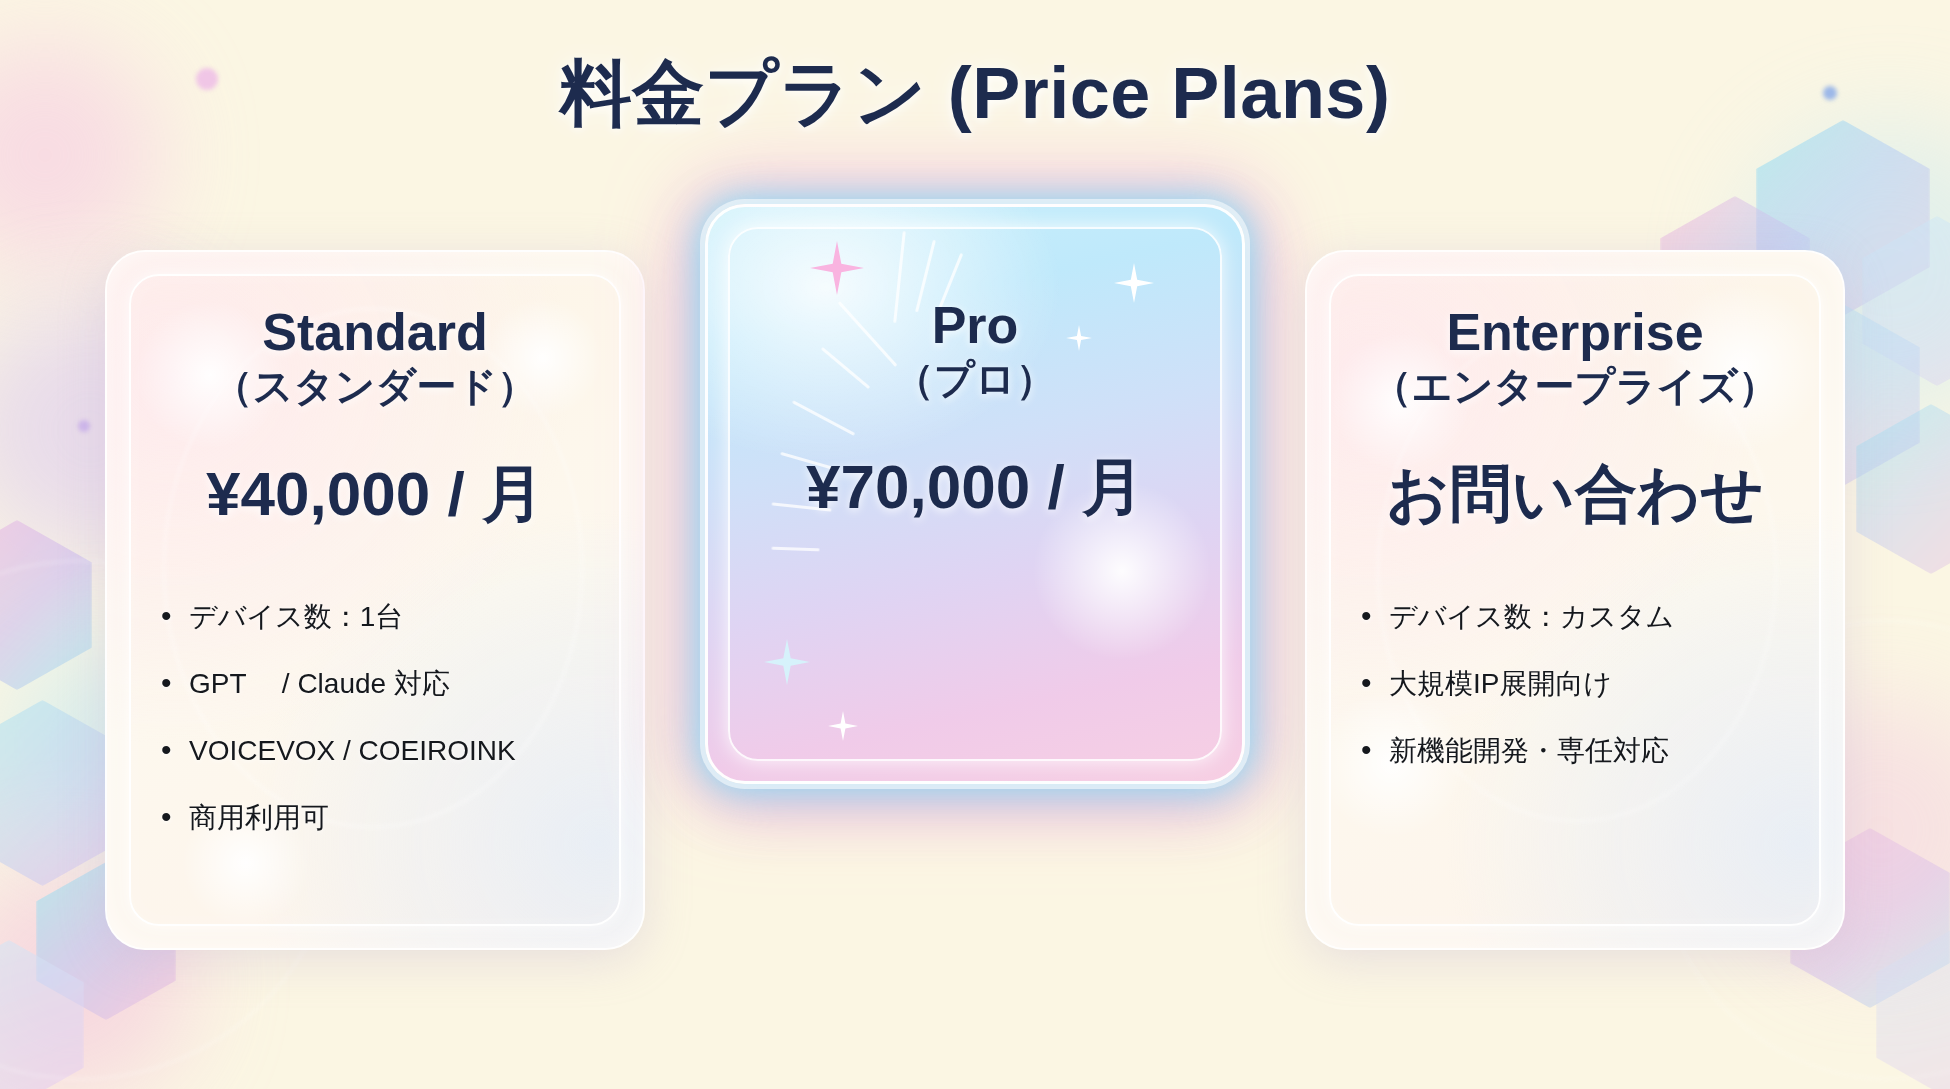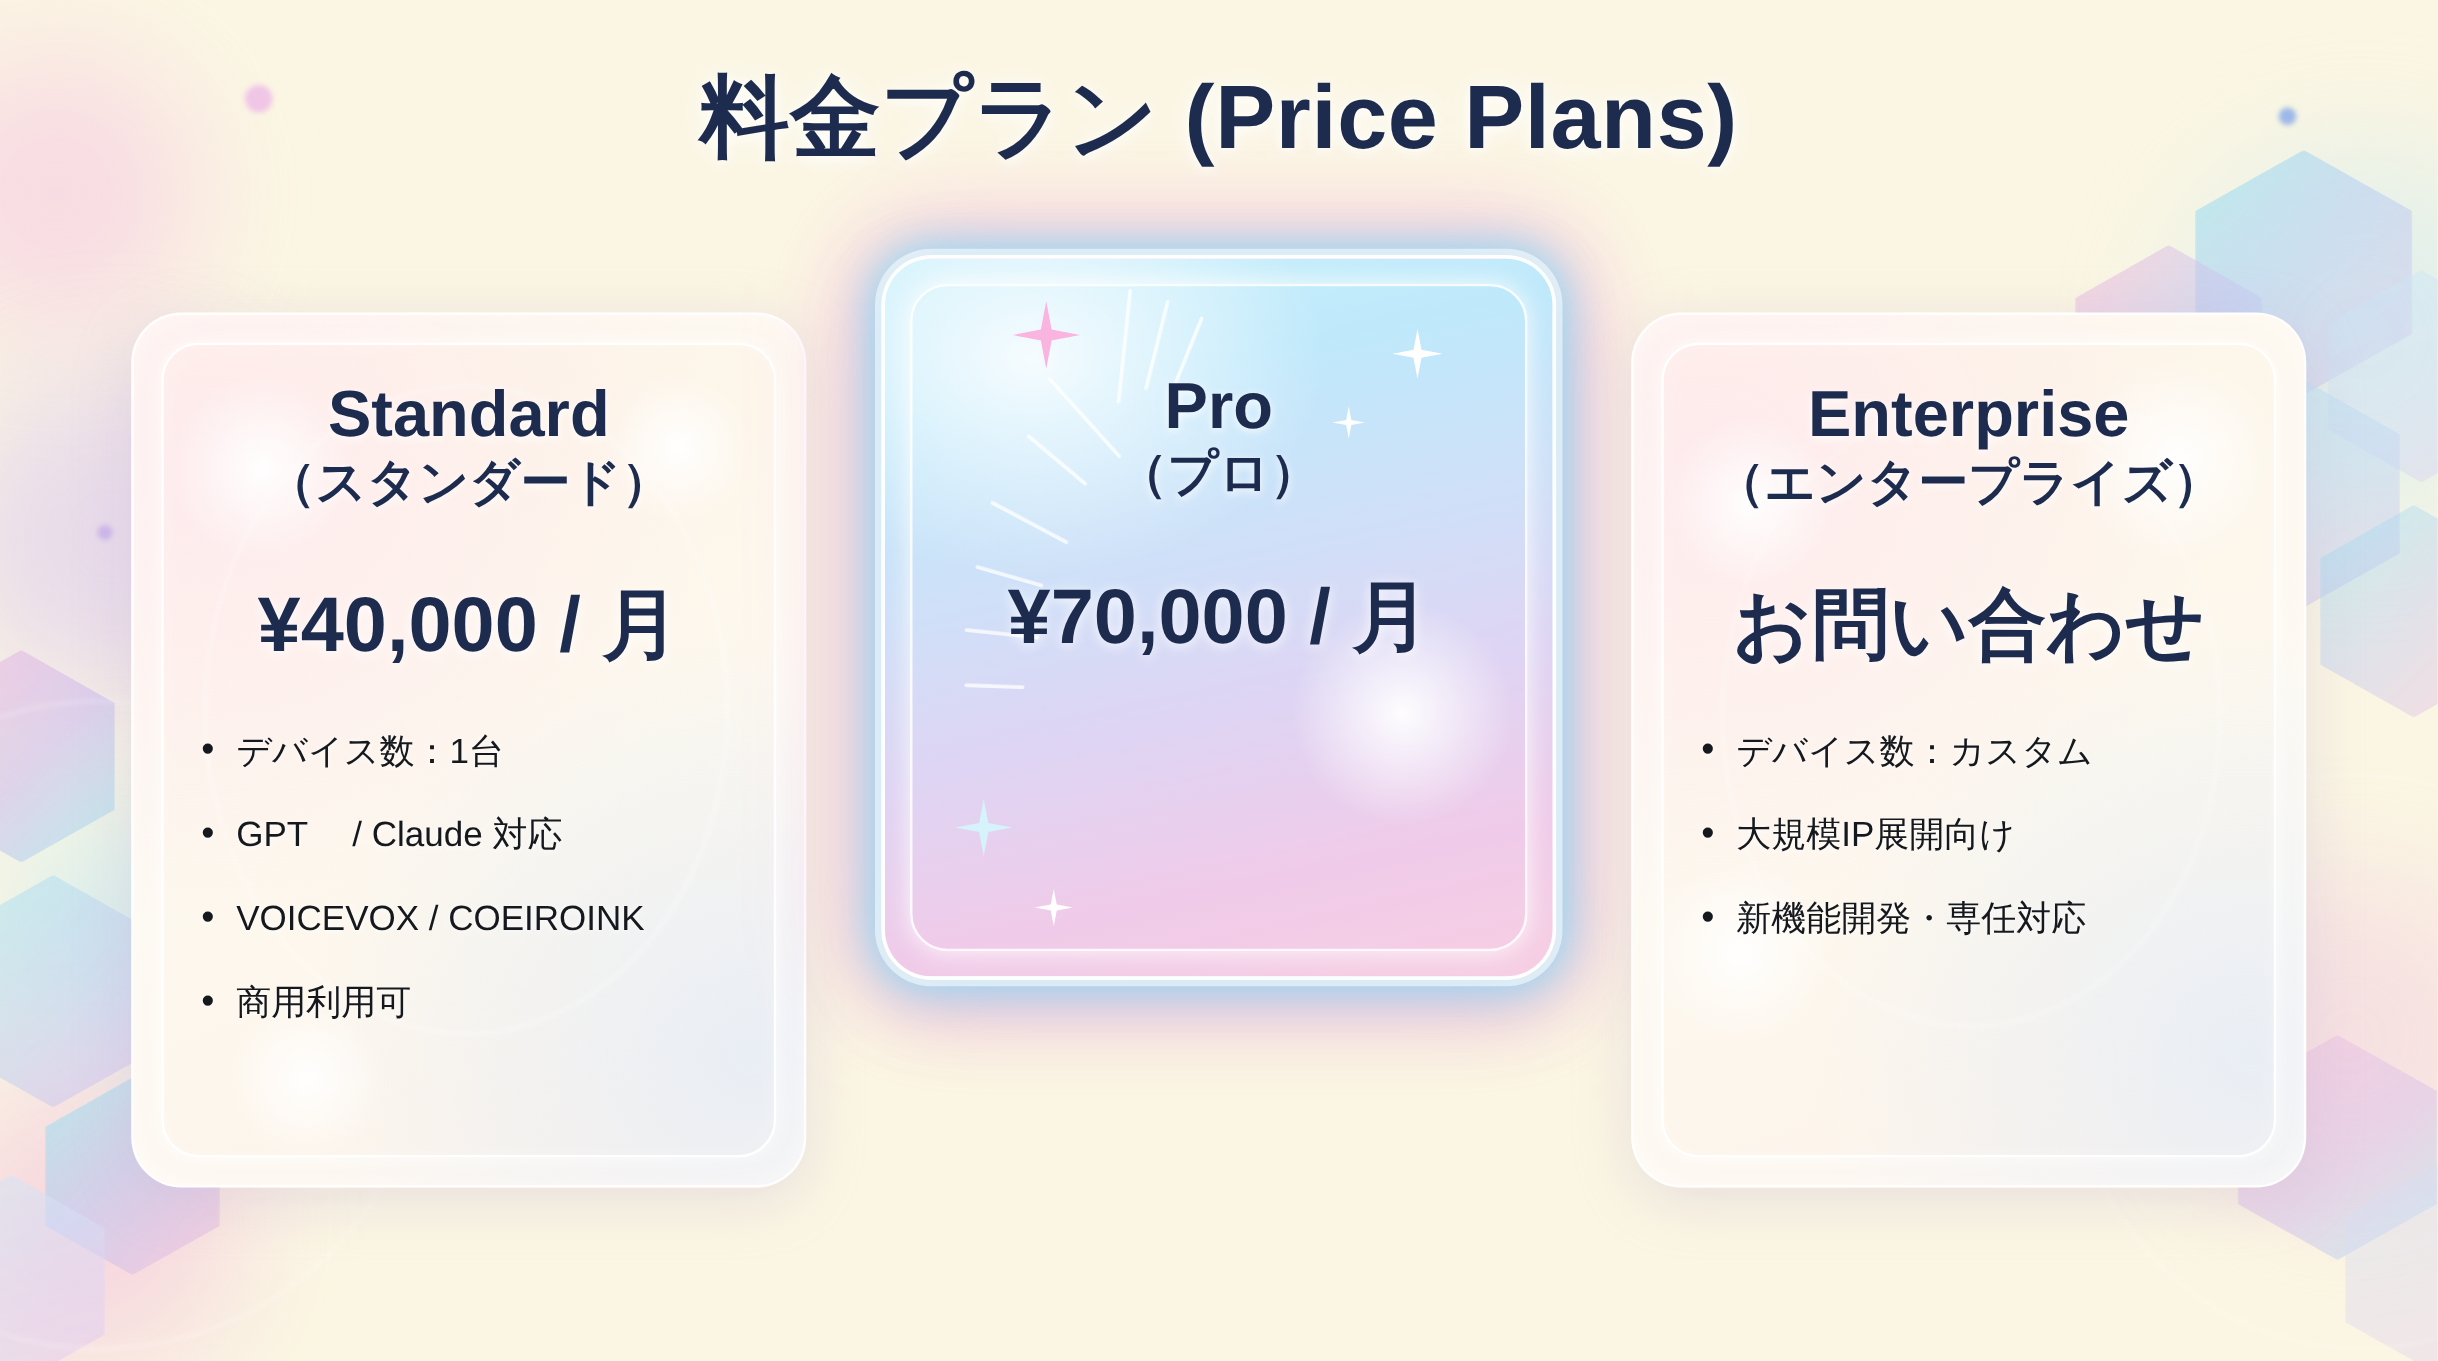--- a/index.html
+++ b/index.html
@@ -54,20 +54,21 @@
     z-index:4;
   }
 
   .card {
     position:relative;
     width:540px;
     border-radius:40px;
     padding:52px 34px 56px;
     display:flex; flex-direction:column; align-items:center;
     overflow:hidden;
+    gap:23px;
   }
 
   
   .card-side {
     height:700px;
     background:
       radial-gradient(120% 85% at 12% 18%, rgba(255,226,241,.55) 0%, rgba(255,248,232,0) 62%),
       radial-gradient(110% 80% at 92% 85%, rgba(213,232,255,.5) 0%, rgba(255,248,232,0) 60%),
       linear-gradient(160deg,#fdf4e6 0%, #fdf8ee 55%, #fdf3ea 100%);
     border:2px solid rgba(255,255,255,.9);
@@ -128,21 +129,21 @@
   .plan-head { text-align:center; z-index:3; position:relative; }
   .plan-name {
     font-size:52px; font-weight:700; color:#1d2b4e; line-height:1.1;
     text-shadow:0 2px 8px rgba(255,255,255,.9);
   }
   .plan-name-jp {
     font-size:40px; font-weight:700; color:#1d2b4e; line-height:1.25;
     text-shadow:0 2px 8px rgba(255,255,255,.9);
   }
   .plan-price {
-    margin-top:56px;
+    margin-top:26px;
     font-size:62px; font-weight:700; color:#1d2b4e;
     line-height:1.1;
     z-index:3; position:relative;
     text-shadow:0 2px 10px rgba(255,255,255,.9);
   }
   .feature-list {
     margin-top:48px;
     list-style:none;
     z-index:3; position:relative;
     width:100%;

